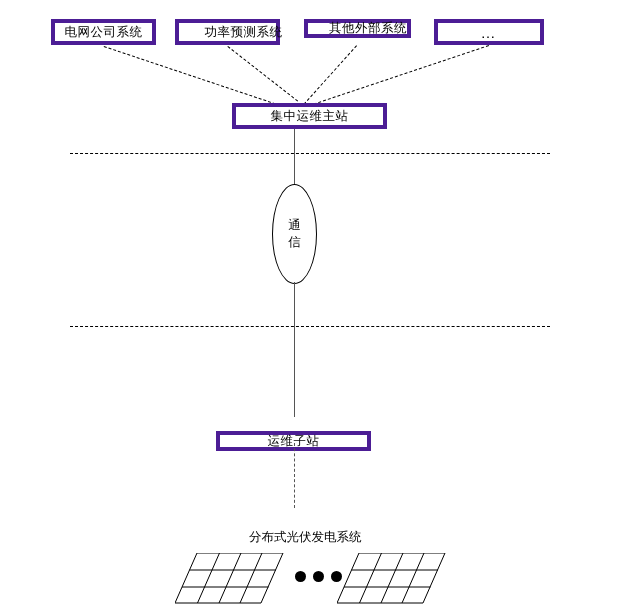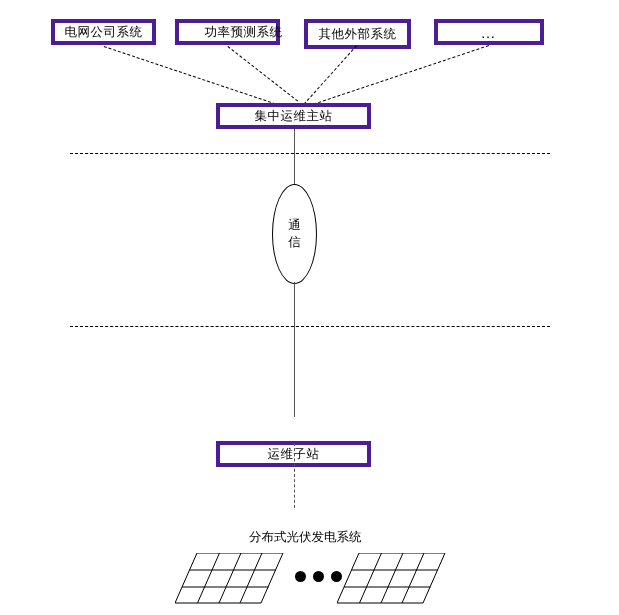--- a/index.html
+++ b/index.html
@@ -99,51 +99,51 @@
 <div id="stage">
 
   <div class="box" style="left:51px; top:19px; width:105px; height:26px;">
     <span>电网公司系统</span>
   </div>
 
   <div class="box" style="left:175px; top:19px; width:105px; height:26px;padding-left:32px;">
     <span>功率预测系统</span>
   </div>
 
-  <div class="box" style="left:304px; top:19px; width:107px; height:30px;">
+  <div class="box" style="left:304px; top:19px; width:107px; height:19px;justify-content:flex-end;">
     <span>其他外部系统</span>
   </div>
 
   <div class="box box-dots" style="left:434px; top:19px; width:110px; height:26px;">
     <span>…</span>
   </div>
 
   <div class="diag" style="left:104px; top:46px; width:191px; transform:rotate(18.5deg);"></div>
   <div class="diag" style="left:228px; top:46px; width:89px; transform:rotate(38deg);"></div>
   <div class="diag" style="left:357px; top:46px; width:84px; transform:rotate(132deg);"></div>
   <div class="diag" style="left:489px; top:46px; width:190px; transform:rotate(161.5deg);"></div>
 
-  <div class="box" style="left:216px; top:103px; width:155px; height:26px;">
+  <div class="box" style="left:232px; top:103px; width:155px; height:26px;">
     <span>集中运维主站</span>
   </div>
 
   <div class="vline-solid" style="left:294px; top:129px; height:60px;"></div>
 
   <div class="hline" style="left:70px; top:153px; width:480px;"></div>
 
   <div class="ellipse" style="left:272px; top:184px; width:45px; height:100px;">
     <span>通</span>
     <span>信</span>
   </div>
 
   <div class="vline-solid" style="left:294px; top:282px; height:135px;"></div>
 
   <div class="hline" style="left:70px; top:326px; width:480px;"></div>
 
-  <div class="box" style="left:216px; top:441px; width:155px; height:26px;">
+  <div class="box" style="left:216px; top:431px; width:155px; height:20px;">
     <span>运维子站</span>
   </div>
 
   <div class="vline-dashed" style="left:294px; top:443px; height:65px;"></div>
 
   <div class="caption" style="left:236px; top:529px;">分布式光伏发电系统</div>
 
   <div class="pv-wrap" style="left:175px; top:553px;">
     <svg width="110" height="52" viewBox="0 0 110 52">
       <g stroke="#000000" stroke-width="1" fill="none">

